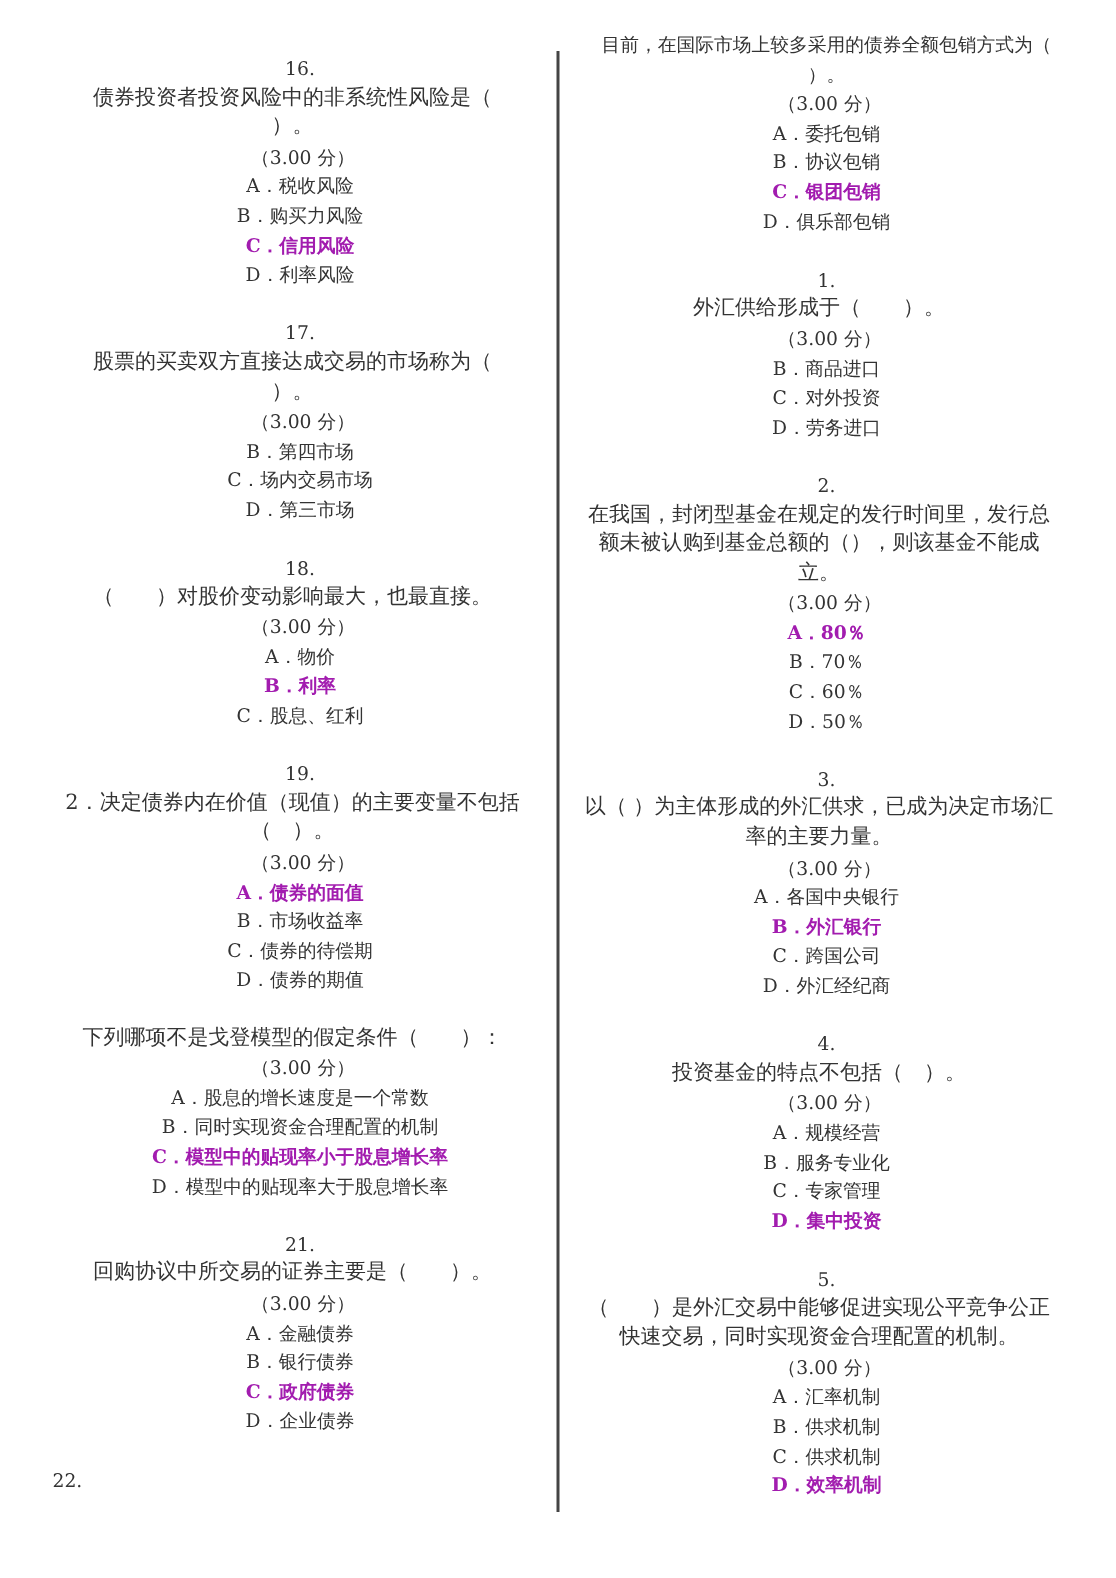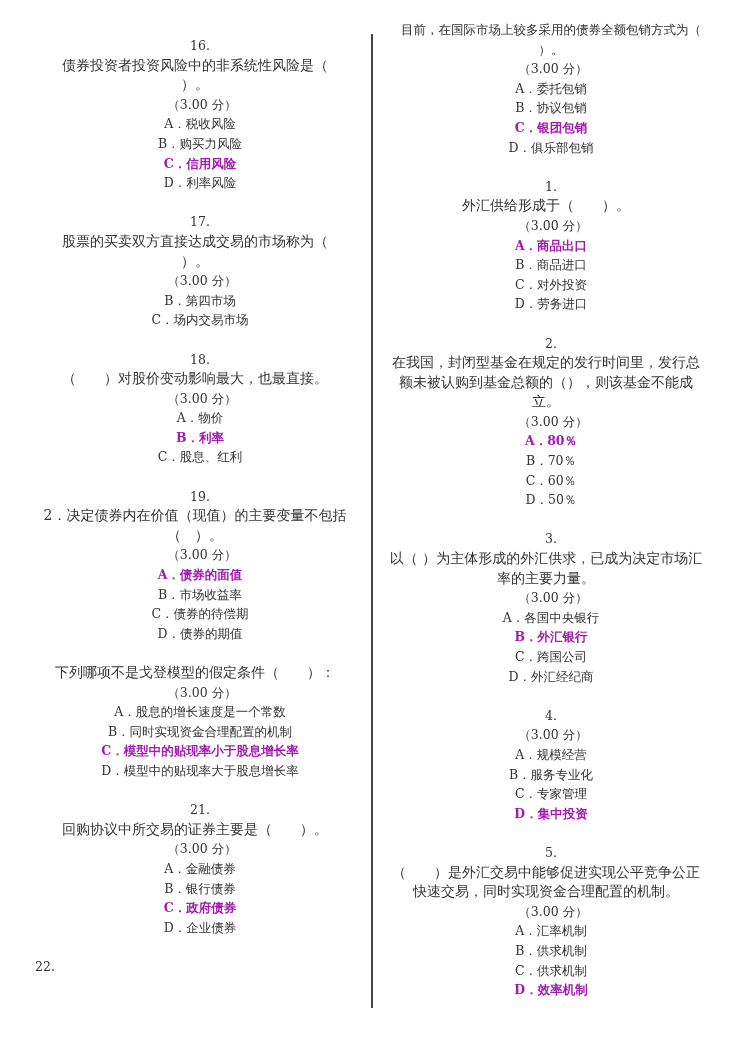--- a/index.html
+++ b/index.html
@@ -27,20 +27,21 @@
       <div class="line opt">B．购买力风险</div>
       <div class="line opt correct">C．信用风险</div>
       <div class="line opt">D．利率风险</div>
     </div>
     <div class="qblock">
       <div class="line">17.</div>
       <div class="qtext">股票的买卖双方直接达成交易的市场称为（　　）。</div>
       <div class="line score">（3.00 分）</div>
       <div class="line opt">B．第四市场</div>
       <div class="line opt">C．场内交易市场</div>
+      <div class="line opt">D．第三市场</div>
     </div>
     <div class="qblock">
       <div class="line">18.</div>
       <div class="qtext">（　　）对股价变动影响最大，也最直接。</div>
       <div class="line score">（3.00 分）</div>
       <div class="line opt">A．物价</div>
       <div class="line opt correct">B．利率</div>
       <div class="line opt">C．股息、红利</div>
     </div>
     <div class="qblock">
@@ -80,21 +81,20 @@
     <div class="line opt">A．委托包销</div>
     <div class="line opt">B．协议包销</div>
     <div class="line opt correct">C．银团包销</div>
     <div class="line opt">D．俱乐部包销</div>
   </div>
   <div id="right-questions">
       <div class="qblock">
         <div class="line">1.</div>
         <div class="qtext">外汇供给形成于（　　）。</div>
         <div class="line score">（3.00 分）</div>
-        <div class="line opt correct">A．商品出口</div>
         <div class="line opt">B．商品进口</div>
         <div class="line opt">C．对外投资</div>
         <div class="line opt">D．劳务进口</div>
       </div>
       <div class="qblock">
         <div class="line">2.</div>
         <div class="qtext">在我国，封闭型基金在规定的发行时间里，发行总额未被认购到基金总额的（），则该基金不能成立。</div>
         <div class="line score">（3.00 分）</div>
         <div class="line opt correct">A．80％</div>
         <div class="line opt">B．70％</div>
@@ -105,20 +105,21 @@
         <div class="line">3.</div>
         <div class="qtext">以（ ）为主体形成的外汇供求，已成为决定市场汇率的主要力量。</div>
         <div class="line score">（3.00 分）</div>
         <div class="line opt">A．各国中央银行</div>
         <div class="line opt correct">B．外汇银行</div>
         <div class="line opt">C．跨国公司</div>
         <div class="line opt">D．外汇经纪商</div>
       </div>
       <div class="qblock">
         <div class="line">4.</div>
+        <div class="qtext">投资基金的特点不包括（　）。</div>
         <div class="line score">（3.00 分）</div>
         <div class="line opt">A．规模经营</div>
         <div class="line opt">B．服务专业化</div>
         <div class="line opt">C．专家管理</div>
         <div class="line opt correct">D．集中投资</div>
       </div>
       <div class="qblock">
         <div class="line">5.</div>
         <div class="qtext">（　　）是外汇交易中能够促进实现公平竞争公正快速交易，同时实现资金合理配置的机制。</div>
         <div class="line score">（3.00 分）</div>

